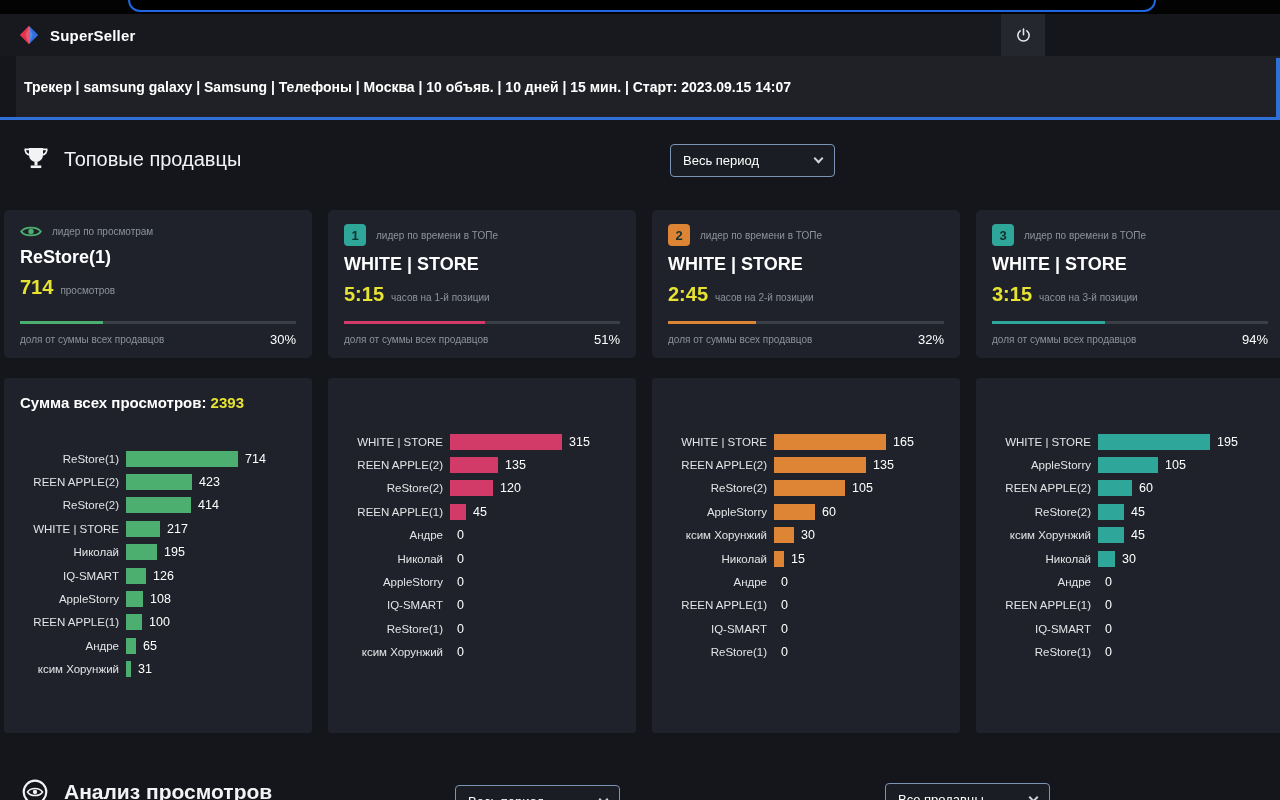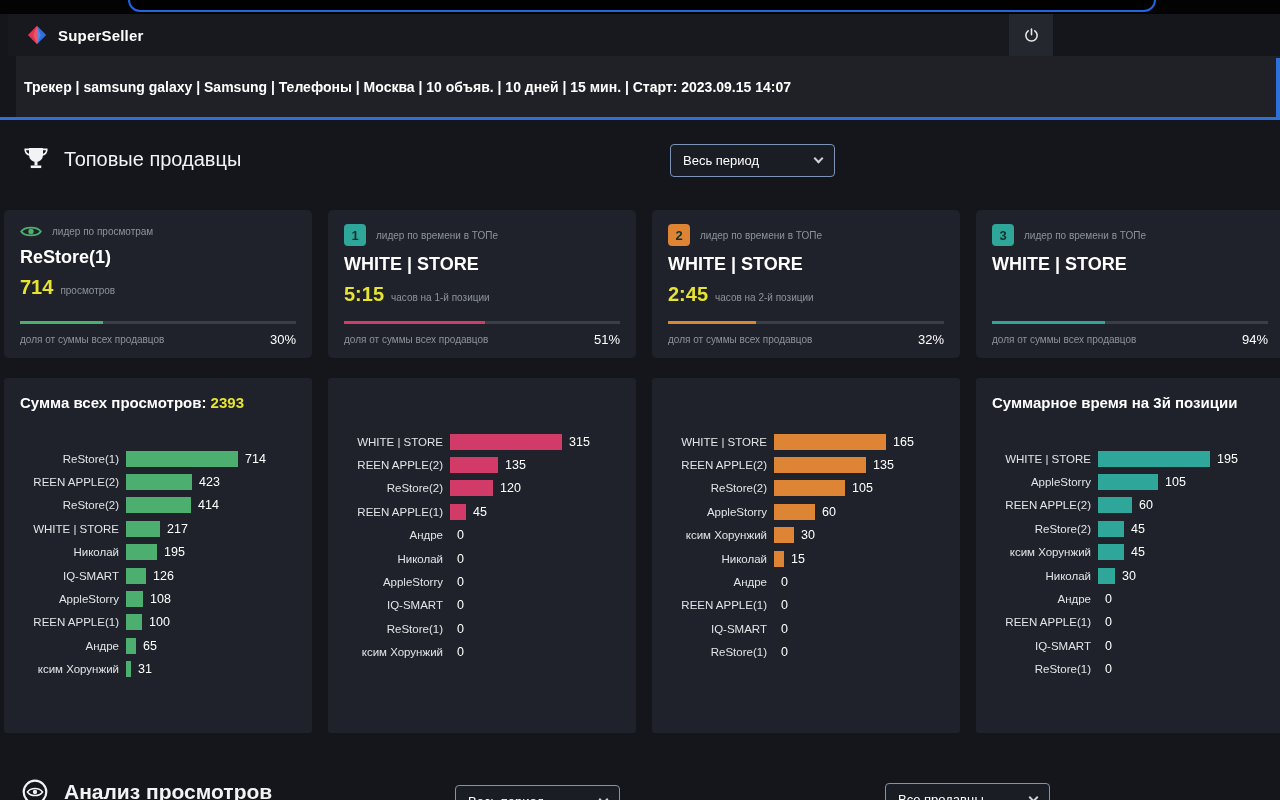--- a/index.html
+++ b/index.html
@@ -7,21 +7,21 @@
   .stage {
     position:relative; width:1280px; height:800px; overflow:hidden;
     background:#14161b; color:#fff;
     font-family:"Liberation Sans","DejaVu Sans",sans-serif;
   }
   
   .browser-strip { position:absolute; top:0; left:0; width:1280px; height:14px; background:#030303; z-index:6; }
   .addr-pill { position:absolute; top:-12px; left:128px; width:1028px; height:24px; background:#000;
     border:2px solid #1f66e0; border-radius:12px; }
   
-  .header { position:absolute; top:14px; left:8px; width:1045px; height:42px; background:#17191e;
+  .header { position:absolute; top:14px; left:0; width:1045px; height:42px; background:#17191e;
     display:flex; align-items:center; padding-left:18px; z-index:5; }
   .logo { width:22px; height:22px; margin-right:10px; }
   .brand { font-size:15px; font-weight:700; color:#fff; letter-spacing:.2px; }
   .header-right { margin-left:auto; display:flex; height:100%; }
   .watch-btn { display:flex; align-items:center; gap:9px; background:#25272e; padding:0 16px;
     font-size:13px; color:#e9eaec; cursor:pointer; }
   .power-btn { width:44px; margin-left:2px; background:#25272e; display:flex; align-items:center; justify-content:center; cursor:pointer; }
   .chev { width:7px; height:7px; border-right:2px solid #cfd3d9; border-bottom:2px solid #cfd3d9;
     transform:rotate(45deg); margin-top:-4px; flex:0 0 auto; }
   
@@ -179,20 +179,24 @@
         <span class="share-value">32%</span>
       </div>
     </div>
 
     <div class="stat-card">
       <div class="stat-head">
         <span class="badge" style="background: rgb(47, 166, 154);">3</span>
         <span class="stat-caption">лидер по времени в ТОПе</span>
       </div>
       <div class="stat-name">WHITE | STORE</div>
+      <div class="stat-value-row">
+        <span class="stat-value">3:15</span>
+        <span class="stat-suffix">часов на 3-й позиции</span>
+      </div>
       <div class="progress">
         <span class="progress-fill" style="background: rgb(47, 166, 154); width: 41%;"></span>
       </div>
       <div class="share-row">
         <span class="share-label">доля от суммы всех продавцов</span>
         <span class="share-value">94%</span>
       </div>
     </div>
 
   </div>
@@ -362,23 +366,20 @@
           </div>
           <div class="bar-row">
             <span class="bar-label">ReStore(1)</span>
             <span class="bar" style="width: 0px; background: rgb(221, 132, 53);"></span>
             <span class="bar-value">0</span>
           </div>
         </div>
     </div>
 
     <div class="chart-card">
-      <div class="chart-title">
-        <span>Суммарное время на 3й позиции</span>
-      </div>
       <div class="chart-body">
           <div class="bar-row">
             <span class="bar-label">WHITE | STORE</span>
             <span class="bar" style="width: 112px; background: rgb(47, 166, 154);"></span>
             <span class="bar-value">195</span>
           </div>
           <div class="bar-row">
             <span class="bar-label">AppleStorry</span>
             <span class="bar" style="width: 60px; background: rgb(47, 166, 154);"></span>
             <span class="bar-value">105</span>

